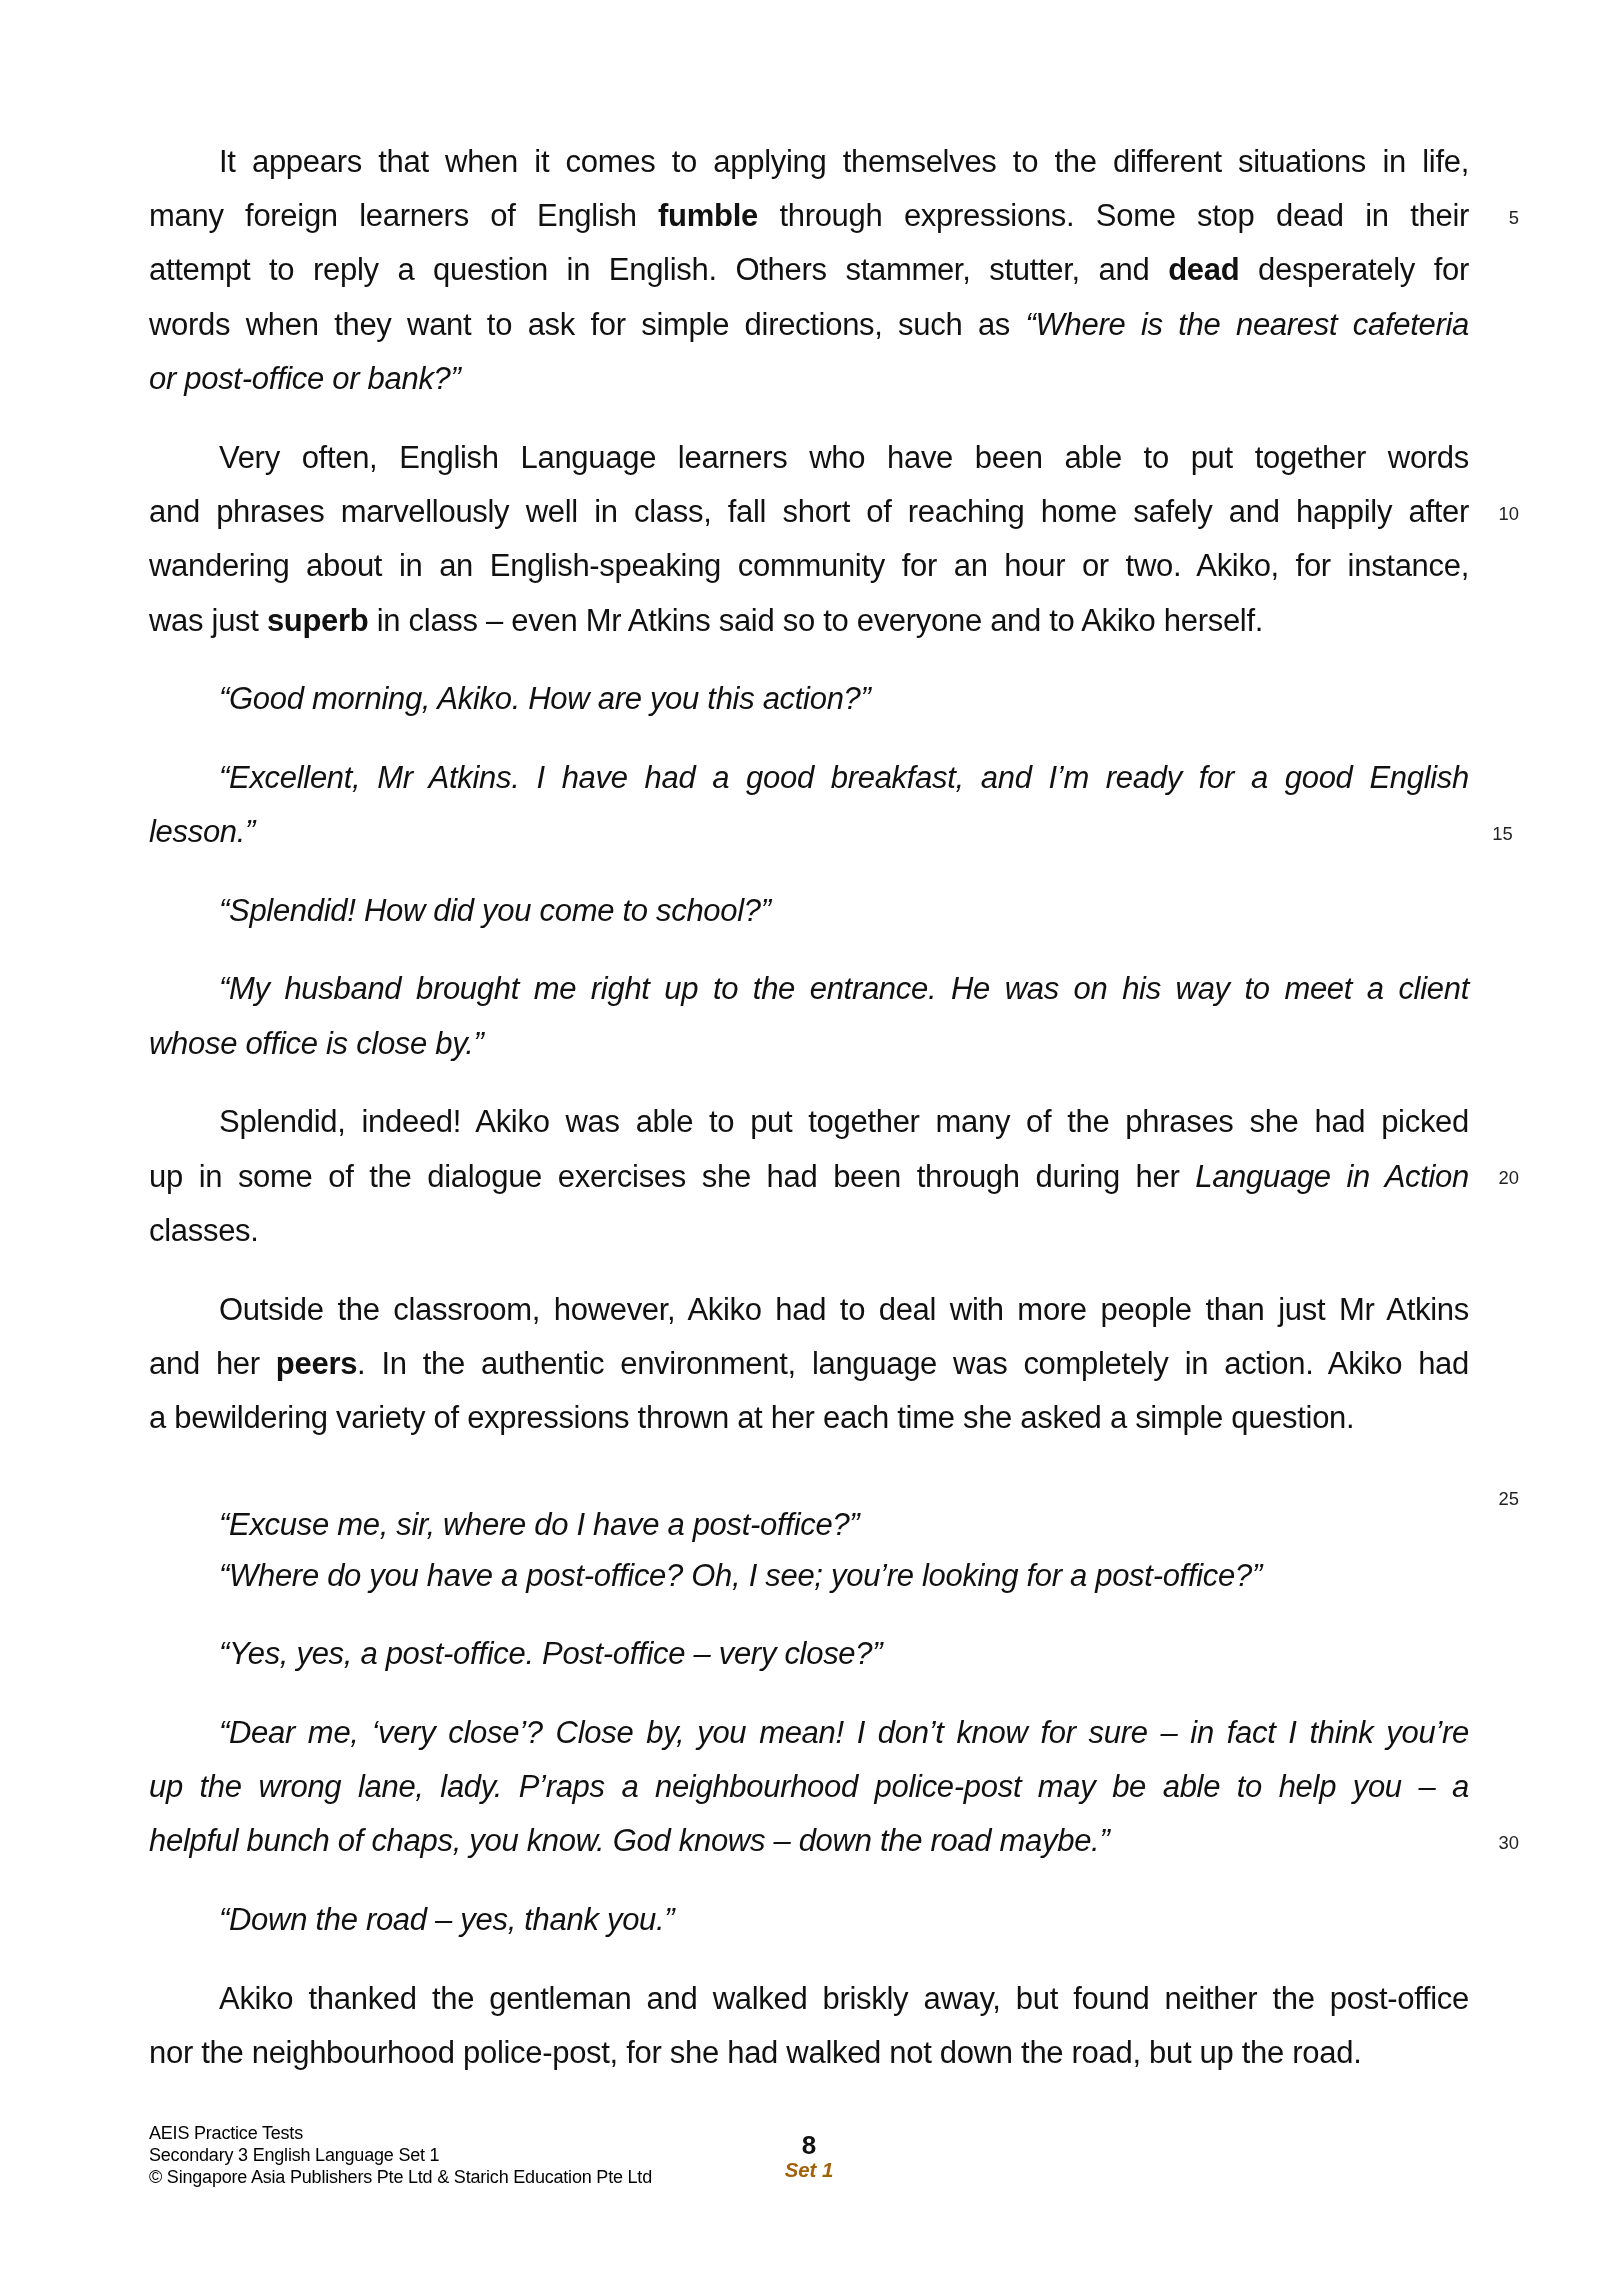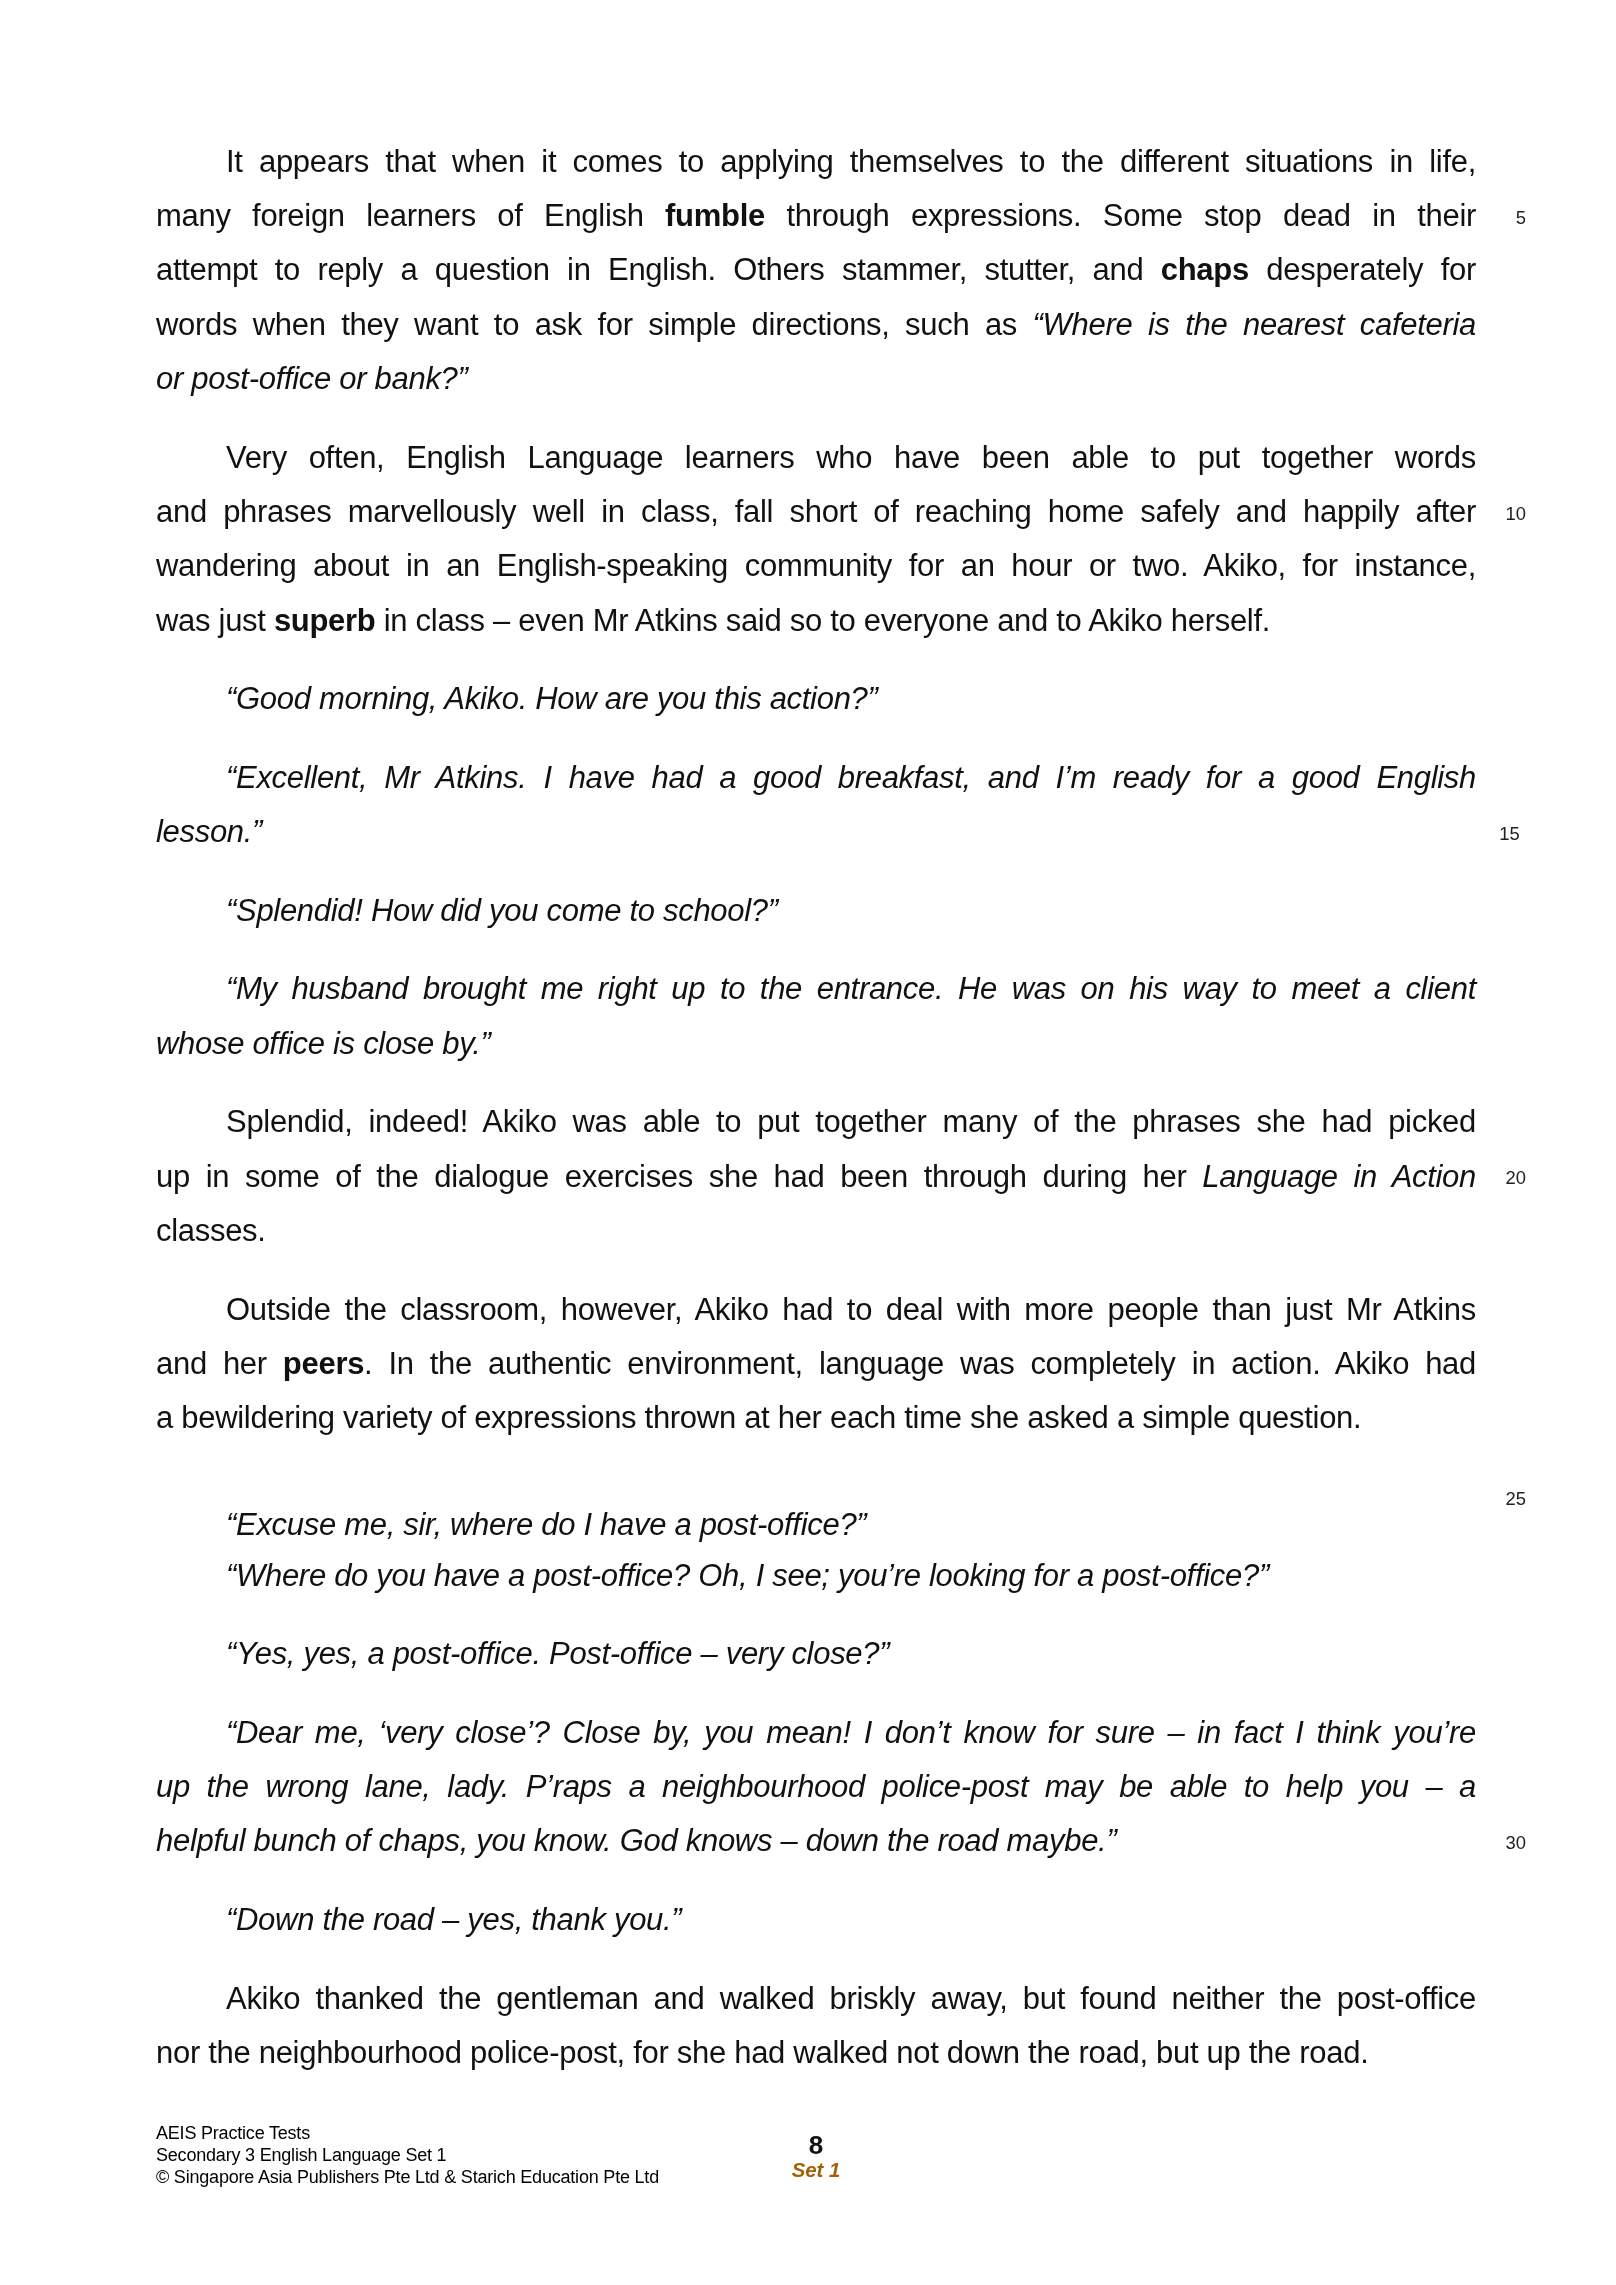--- a/index.html
+++ b/index.html
@@ -1,18 +1,18 @@
 <!DOCTYPE html>
 <html><head>
 <meta charset="utf-8">
 <style>
   html, body { margin:0; padding:0; background:#ffffff; }
   body { width:1617px; height:2285px; position:relative; overflow:hidden;
          font-family:"Liberation Sans", sans-serif; color:#111111; }
-  .page { position:absolute; left:8px; top:0; width:1361px; height:2285px; background:#ffffff; }
+  .page { position:absolute; left:1px; top:0; width:1361px; height:2285px; background:#ffffff; }
   .line { position:absolute; left:148px; width:1320px; height:39px;
           font-size:31px; line-height:39px; white-space:nowrap;
           letter-spacing:-0.3px; word-spacing:0px; }
   .line.justify { text-align:justify; text-align-last:justify; white-space:normal; }
   .line.indent { padding-left:70px; width:1250px; }
   .b { font-weight:bold; }
   .i { font-style:italic;text-align:right; }
   .lnum { position:absolute; left:1485px; width:33px; text-align:right;
           font-size:18.4px; line-height:23px; color:#222222; }
   .footer-text { position:absolute; left:148px; font-size:18px; line-height:21.3px; color:#000000; letter-spacing:-0.2px; }
@@ -21,21 +21,21 @@
   .set-label { position:absolute; left:776px; width:64px; top:2159px; text-align:center;
                font-size:20.4px; font-style:italic; line-height:23px; color:#45d4e6; }
 </style>
 </head>
 <body>
 
 <div class="page">
   <div id="passage">
       <div class="line justify indent" style="top: 142px;"><span>It appears that when it comes to applying themselves to the different situations in life,</span></div>
       <div class="line justify" style="top: 196px;"><span>many foreign learners of English </span><span class="b">fumble</span><span> through expressions. Some stop dead in their</span></div>
-      <div class="line justify" style="top: 250px;"><span>attempt to reply a question in English. Others stammer, stutter, and </span><span class="b">chaps</span><span> desperately for</span></div>
+      <div class="line justify" style="top: 250px;"><span>attempt to reply a question in English. Others stammer, stutter, and </span><span class="b">dead</span><span> desperately for</span></div>
       <div class="line justify" style="top: 305px;"><span>words when they want to ask for simple directions, such as </span><span class="i">“Where is the nearest cafeteria</span></div>
       <div class="line" style="top: 359px;"><span class="i">or post-office or bank?”</span></div>
       <div class="line justify indent" style="top: 438px;"><span>Very often, English Language learners who have been able to put together words</span></div>
       <div class="line justify" style="top: 492px;"><span>and phrases marvellously well in class, fall short of reaching home safely and happily after</span></div>
       <div class="line justify" style="top: 546px;"><span>wandering about in an English-speaking community for an hour or two. Akiko, for instance,</span></div>
       <div class="line" style="top: 601px;"><span>was just </span><span class="b">superb</span><span> in class – even Mr Atkins said so to everyone and to Akiko herself.</span></div>
       <div class="line indent" style="top: 679px;"><span class="i">“Good morning, Akiko. How are you this action?”</span></div>
       <div class="line justify indent" style="top: 758px;"><span class="i">“Excellent, Mr Atkins. I have had a good breakfast, and I’m ready for a good English</span></div>
       <div class="line" style="top: 812px;"><span class="i">lesson.”</span></div>
       <div class="line indent" style="top: 891px;"><span class="i">“Splendid! How did you come to school?”</span></div>

